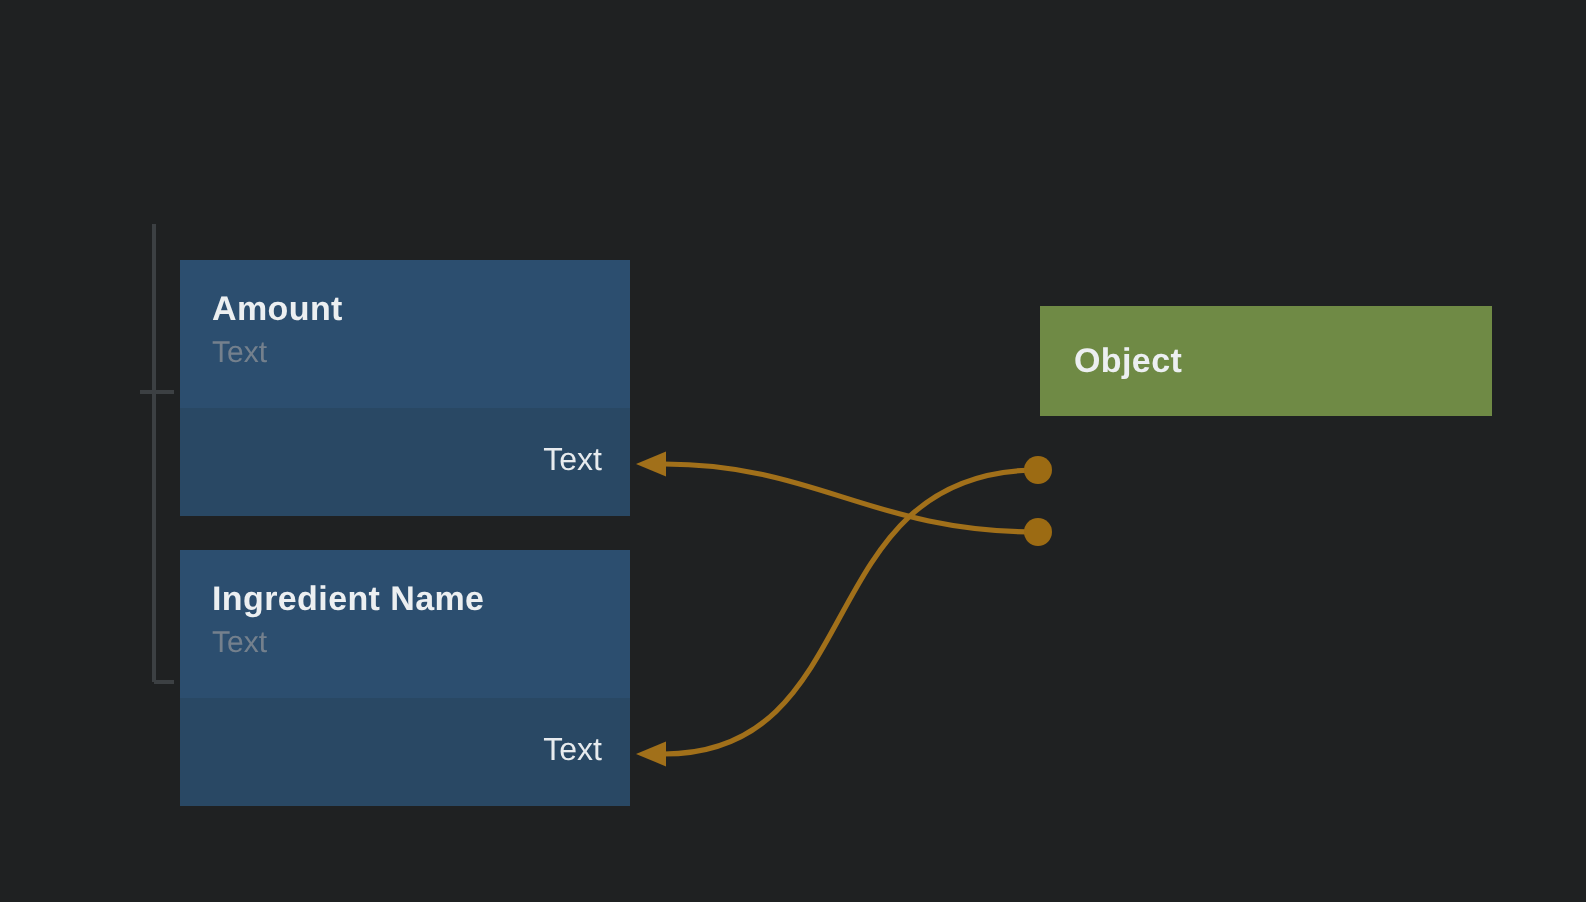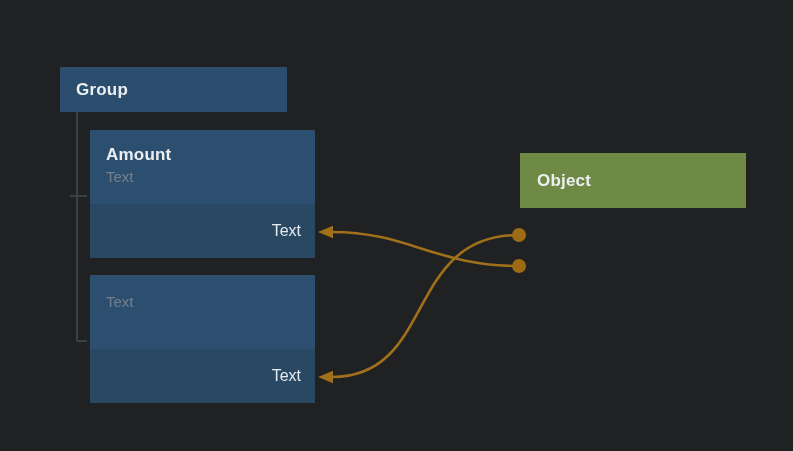--- a/index.html
+++ b/index.html
@@ -62,36 +62,34 @@
   .overlay{
     position:absolute;left:0;top:0;width:793px;height:451px;
     pointer-events:none;
   }
 </style>
 </head>
 <body>
 
 <div class="canvas">
 
-  <div class="node group-node">
-    <span class="node-title">Group</span>
-  </div>
 
   <div class="node field-node node-amount">
     <div class="node-header">
       <div class="node-title">Amount</div>
       <div class="node-subtitle">Text</div>
     </div>
     <div class="node-body">
       <span class="out-label">Text</span>
     </div>
   </div>
 
   <div class="node field-node node-ingredient">
     <div class="node-header">
+      <div class="node-title">Ingredient Name</div>
       <div class="node-subtitle">Text</div>
     </div>
     <div class="node-body">
       <span class="out-label">Text</span>
     </div>
   </div>
 
   <div class="node object-node">
     <div class="obj-header">
       <span class="node-title">Object</span>

